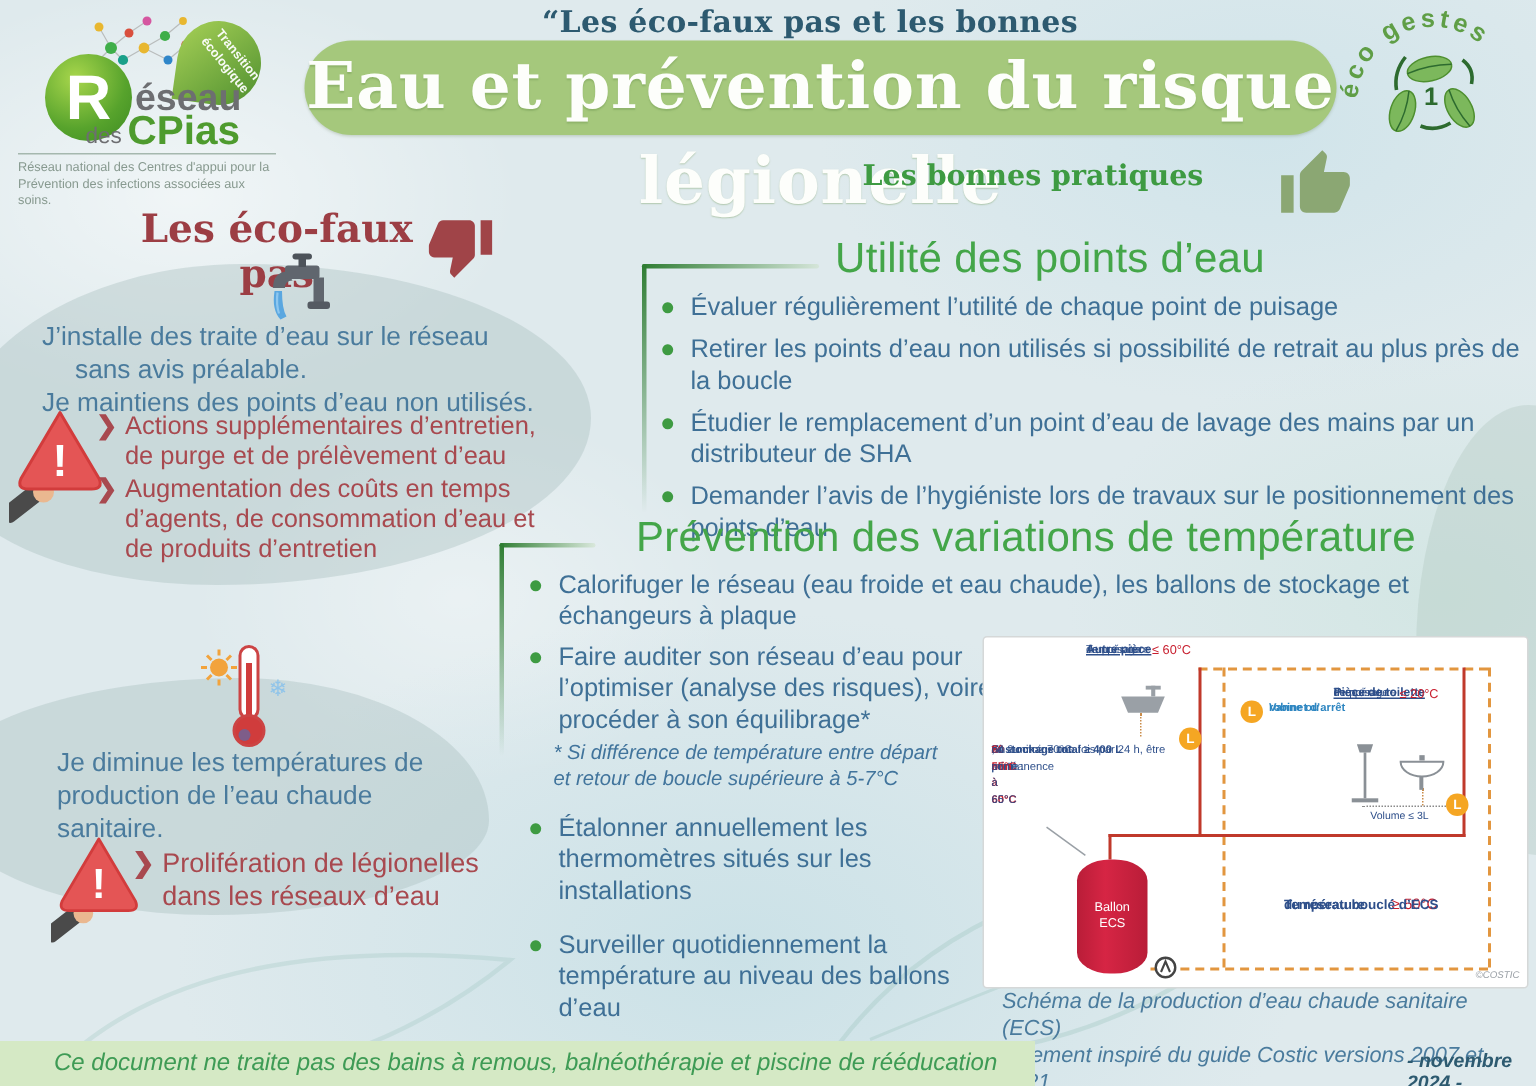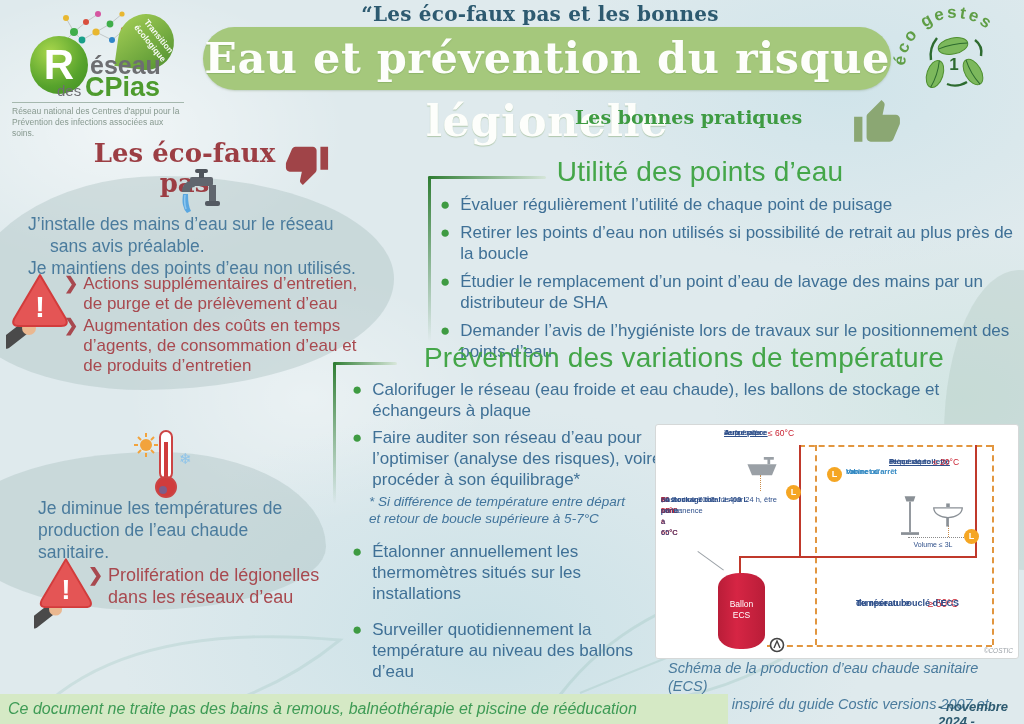--- a/index.html
+++ b/index.html
@@ -100,21 +100,21 @@
   .ballon{background:linear-gradient(90deg,#b91d38,#d62544 40%,#b91d38);border-radius:22px/14px;
     color:#fff;font-size:8.5px;text-align:center;line-height:1.3;}
   .boucle{color:#2e4f8a;font-weight:bold;font-size:9px;line-height:1.35;text-align:center;}
   .boucle .d-temp{position:static;display:block;font-size:10px;}
   .credit{color:#9aa0a6;font-size:6.5px;font-style:italic;}
   .arrowline{border-top:1px solid #9aa0a6;height:0;transform-origin:left top;}
 
   .caption{left:668px;top:659px;width:352px;font-style:italic;font-size:14.5px;color:#4a7b9d;line-height:1.25;}
 
   
-  .footer-bar{left:0;top:694px;width:728px;height:30px;background:#d5e9c5;display:flex;align-items:center;}
+  .footer-bar{left:0;top:694px;width:662px;height:30px;background:#d5e9c5;display:flex;align-items:center;padding-left:28px;}
   .footer-note{font-style:italic;font-size:16px;color:#3e9b55;padding-left:8px;}
   .footer-date{left:938px;top:699px;font-size:13px;font-style:italic;font-weight:bold;color:#2d5a70;}
 </style>
 </head>
 <body>
 
 <div class="page">
 
   <div class="blob blob1"></div>
   <div class="blob blob2"></div>
@@ -218,21 +218,21 @@
     <rect x="14" y="9" width="23" height="9" rx="2" fill="#60666e"></rect>
     <rect x="23" y="3" width="5" height="7" fill="#4d535a"></rect>
     <rect x="19" y="1" width="13" height="4" rx="2" fill="#4d535a"></rect>
     <rect x="33" y="17" width="7" height="17" fill="#60666e"></rect>
     <rect x="29" y="33" width="15" height="5" rx="2" fill="#545a62"></rect>
     <path d="M7 26 q-1 7 0 11 q1 5 4 8 l4 -2 q-3 -5 -3 -17 z" fill="#5aa7e0"></path>
     <path d="M9 27 q-1 8 1 14" stroke="#8ec7ef" stroke-width="1.5" fill="none"></path>
   </svg>
 
   <div class="abs intro intro1">
-    <div>J’installe des mains d’eau sur le réseau</div>
+    <div>J’installe des traite d’eau sur le réseau</div>
     <div class="ind">sans avis préalable.</div>
     <div>Je maintiens des points d’eau non utilisés.</div>
   </div>
 
   <svg class="abs" style="left:6px;top:270px;" width="64" height="84" viewBox="0 0 64 84">
     <rect x="-4" y="60" width="36" height="12" rx="4" transform="rotate(-38 10 70)" fill="#4a4a4a"></rect>
     <circle cx="23" cy="58" r="7" fill="#eab890"></circle>
     <path d="M34 5 L60 49 Q63 56 55 56 L13 56 Q5 56 8 49 Z" fill="#e45555" stroke="#d23c3c" stroke-width="2" stroke-linejoin="round"></path>
     <text x="34" y="47" text-anchor="middle" font-size="30" font-weight="bold" fill="#fff">!</text>
   </svg>

